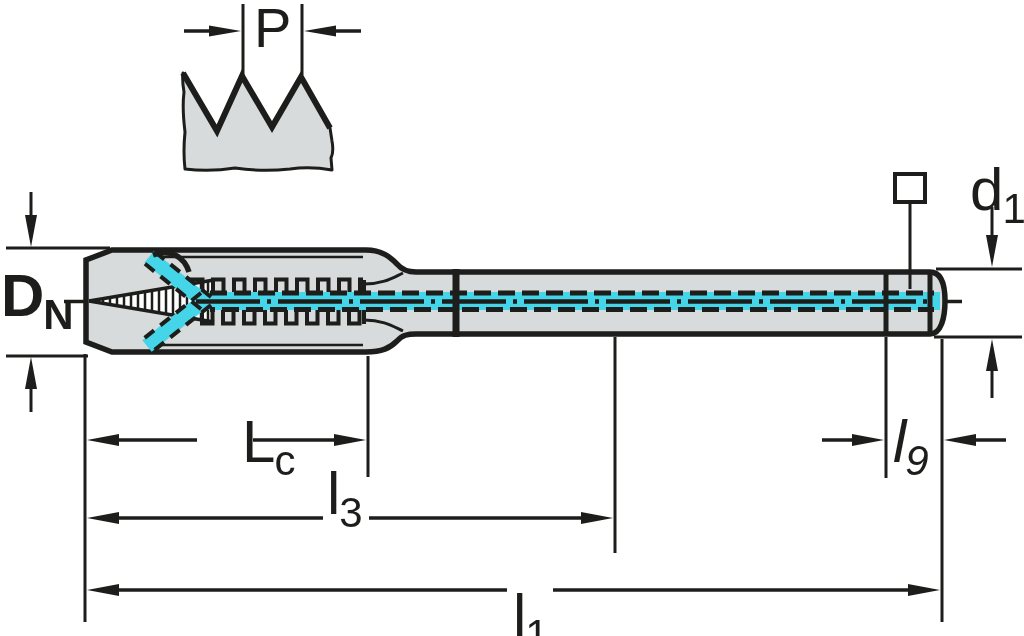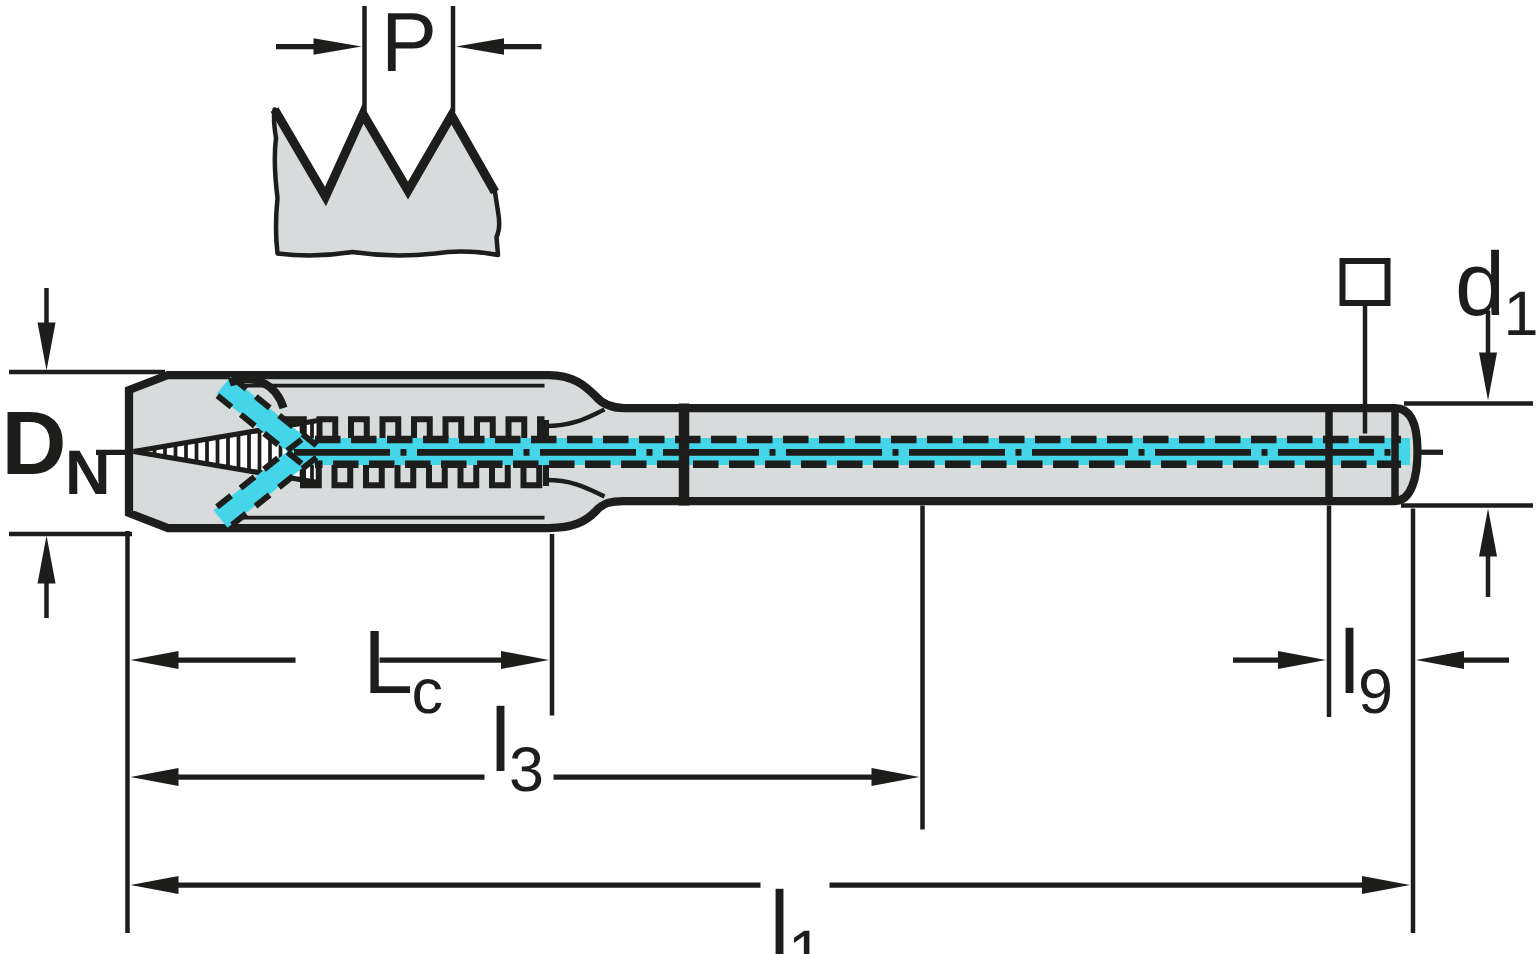--- a/index.html
+++ b/index.html
@@ -172,15 +172,15 @@
 <div class="dim-label" style="left:1px;top:266px;font-weight:bold;"><span class="main">D</span><span class="sub">N</span></div>
 
 <div class="dim-label" style="left:970px;top:160px;"><span class="main">d</span><span class="sub">1</span></div>
 
 <div class="dim-label" style="left:197px;top:412px;margin-left:45px;"><span class="main">L</span><span class="sub">c</span></div>
 
 <div class="dim-label" style="left:327px;top:464px;"><span class="main">l</span><span class="sub">3</span></div>
 
 <div class="dim-label" style="left:513px;top:586px;"><span class="main">l</span><span class="sub">1</span></div>
 
-<div class="dim-label" style="left:893px;top:412px;"><span class="main">l</span><span class="sub">9</span></div>
+<div class="dim-label" style="left:893px;top:412px;font-style:italic;"><span class="main">l</span><span class="sub">9</span></div>
 
 </div>
 
 </body></html>

